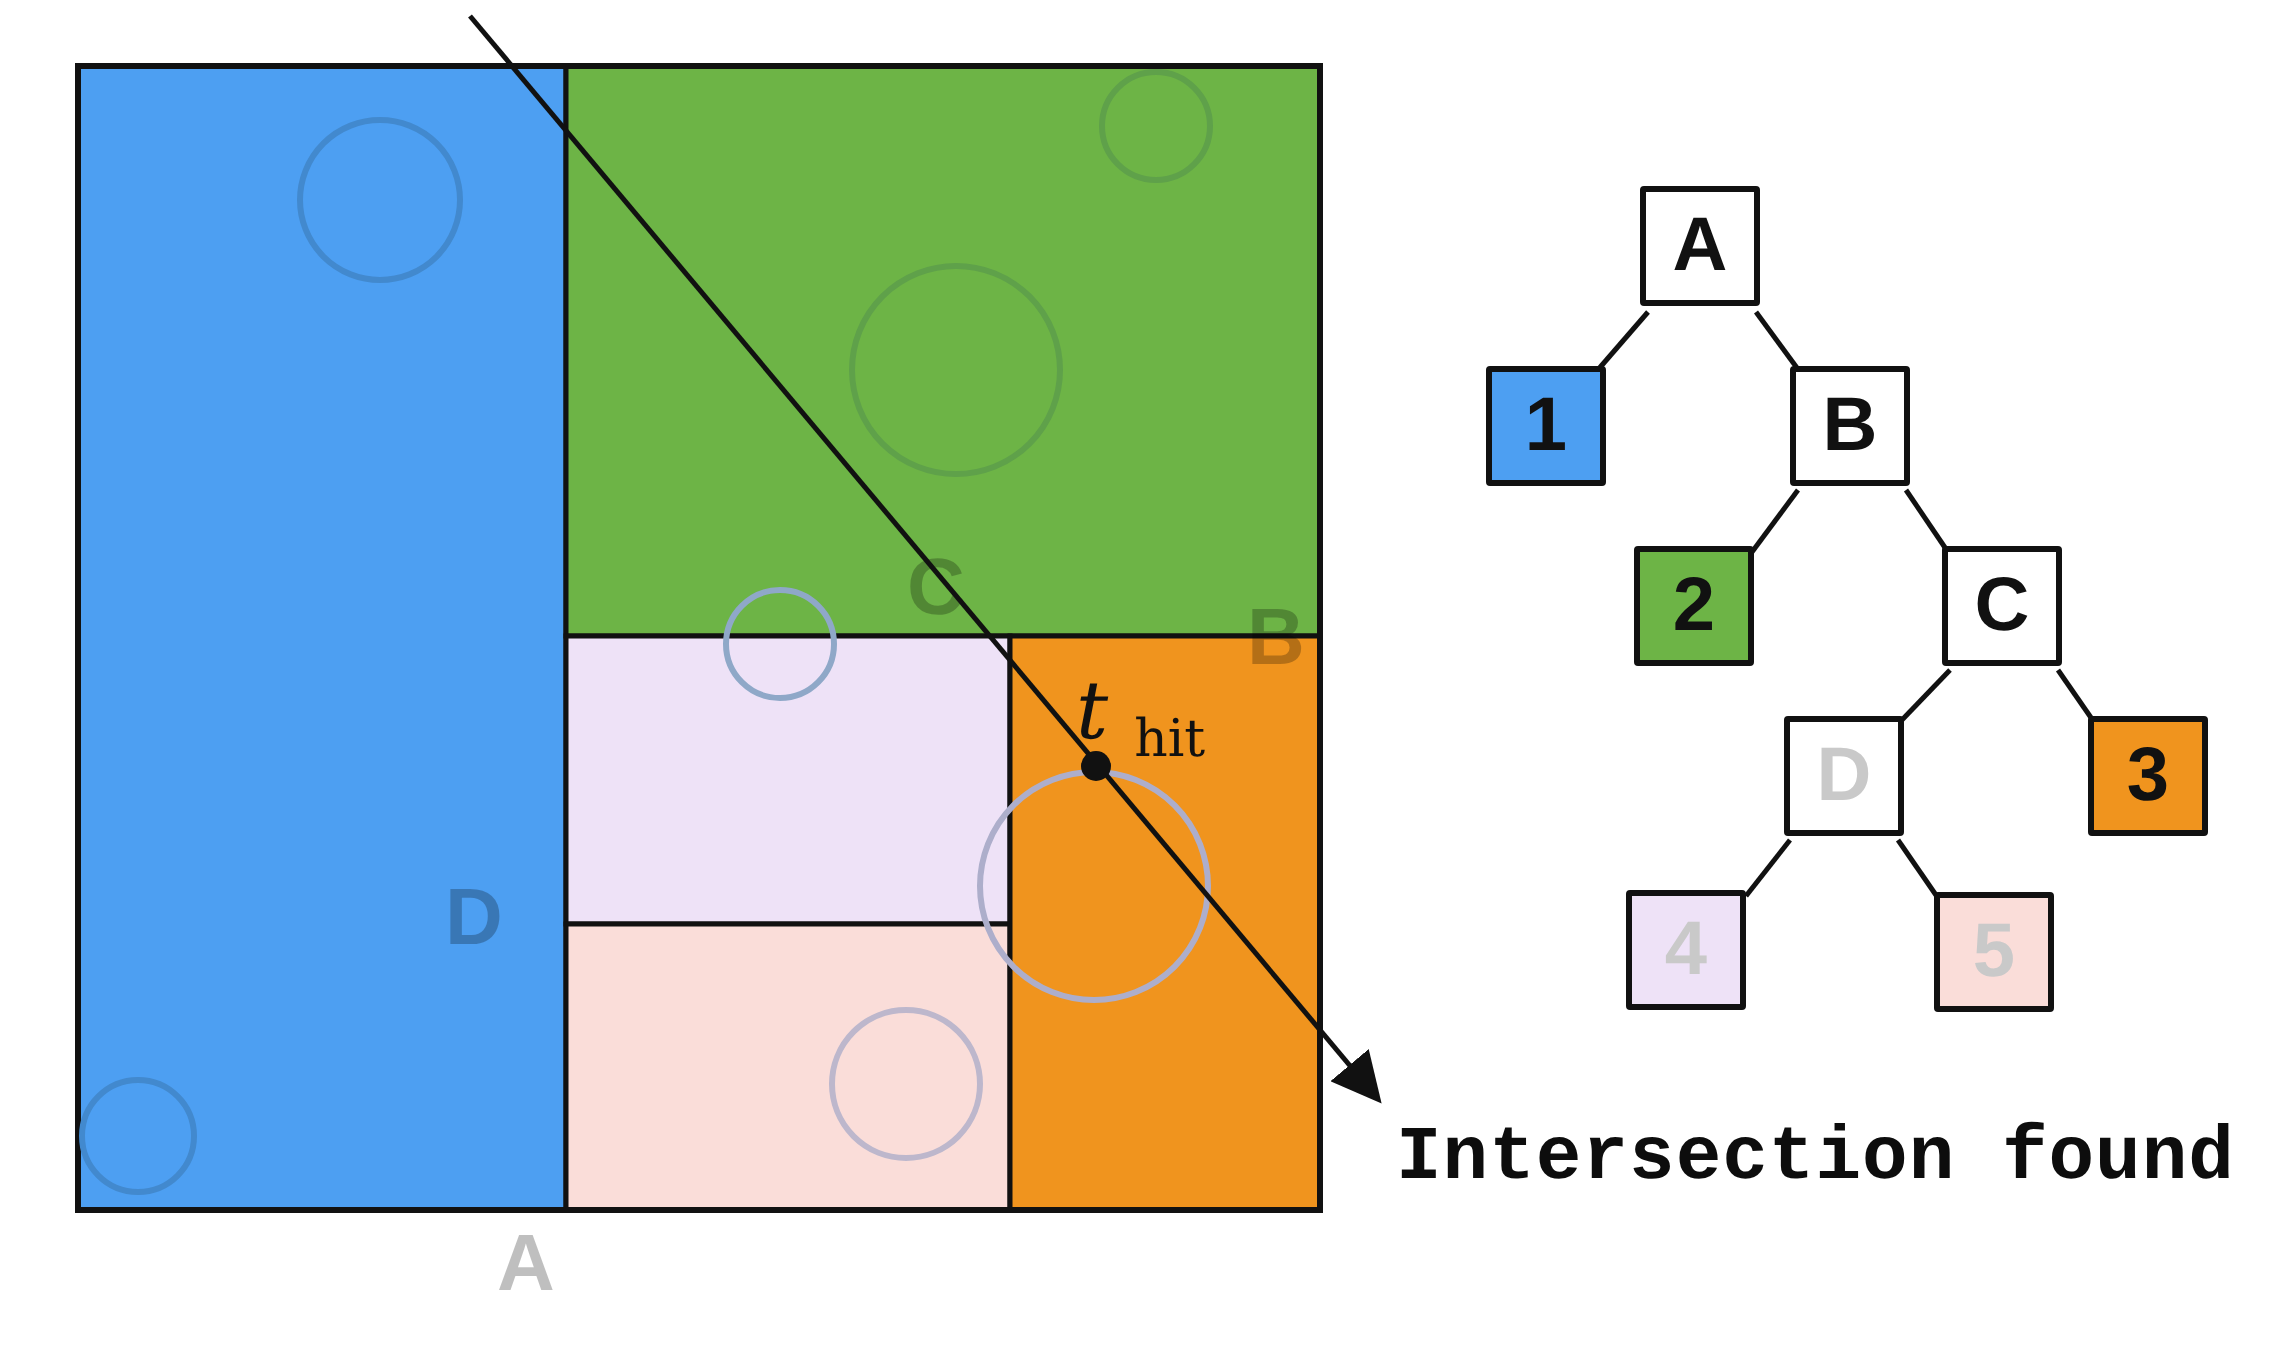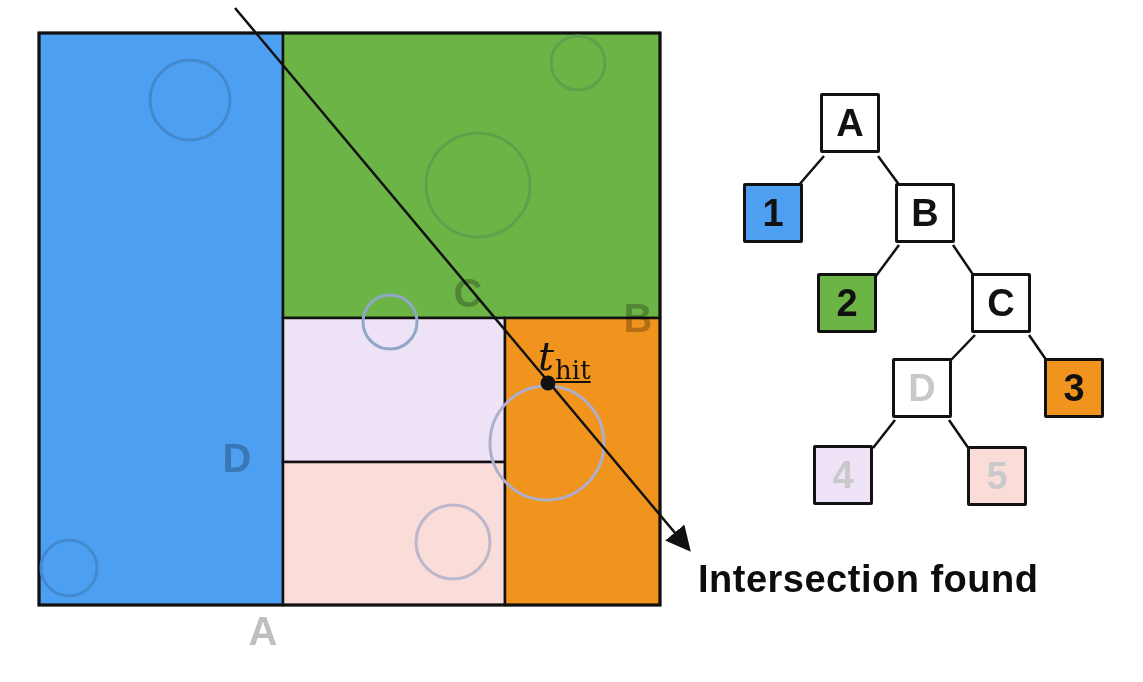--- a/index.html
+++ b/index.html
@@ -40,32 +40,32 @@
     color: #111111;
     line-height: 1;
   }
   .hit-label i { font-style: italic; }
   .hit-label sub {
     font-size: 26px;
     font-family: "DejaVu Serif", serif;
     vertical-align: baseline;
     position: relative;
     top: 9px;
-    left: 1px;
-    text-decoration: underline;
+    left: 13px;
   }
   .caption {
     position: absolute;
     left: 698px;
     top: 558px;
     font-weight: bold;
     font-size: 38px;
     letter-spacing: 0.5px;
     color: #0d0d0d;
     white-space: nowrap;
+    font-family: Liberation Mono, monospace;
   }
 </style>
 </head>
 <body>
 
 <div class="stage">
 
   <svg class="scene-svg" width="1143" height="682" viewBox="0 0 1143 682">
     <defs>
       <marker id="arrowhead" markerWidth="10" markerHeight="10" refX="7" refY="5" orient="auto">

